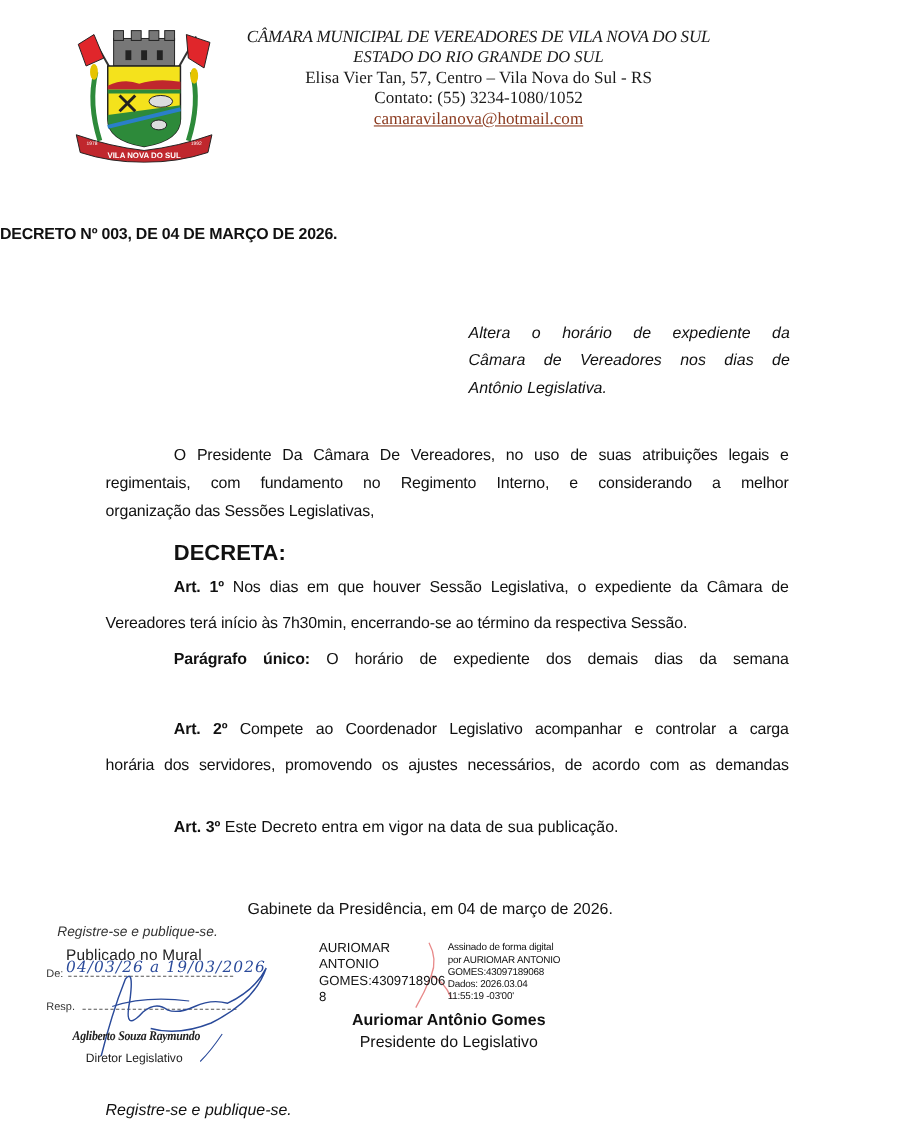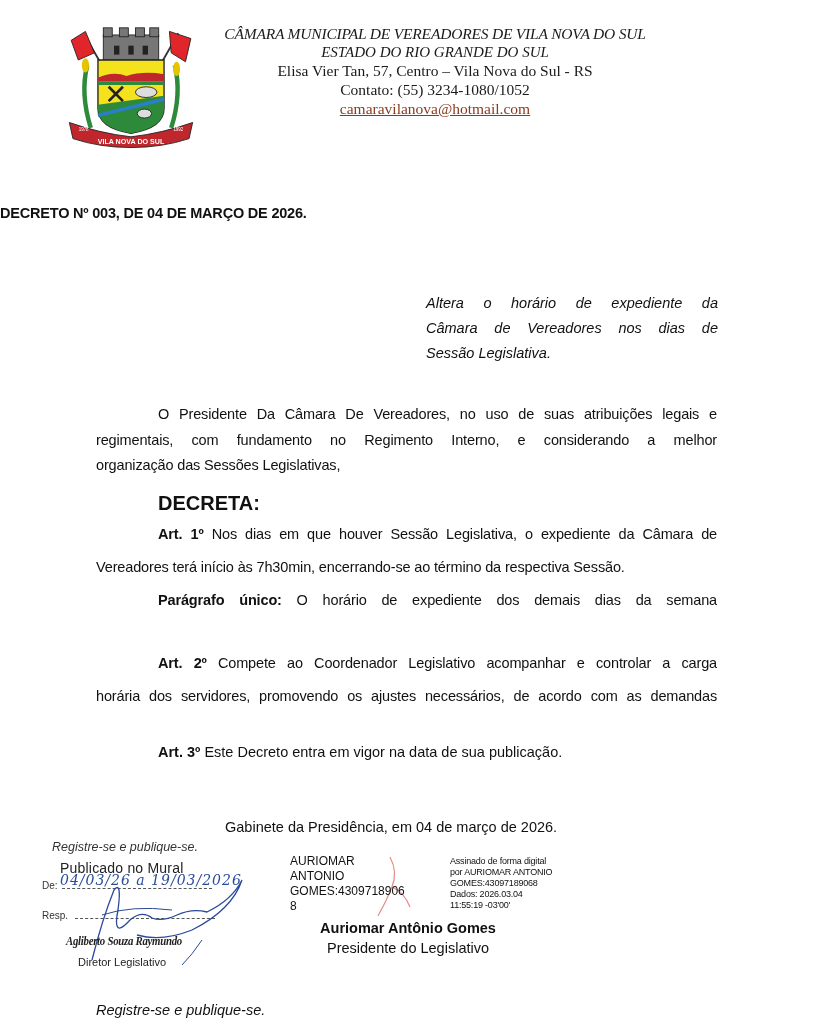--- a/index.html
+++ b/index.html
@@ -43,21 +43,21 @@
   .reg-small { left:52px; top:840px; font-size:12.5px; font-style:italic; color:#333; }
   .mural { left:60px; top:860px; font-size:14px; color:#222; letter-spacing:0.2px; }
   .de-line { left:42px; top:880px; font-size:10px; color:#333; }
   .resp-line { left:42px; top:910px; font-size:10px; color:#333; }
   .stamp-name { left:66px; top:934px; font-family:"Liberation Serif", serif; font-style:italic; font-weight:bold; font-size:12px; color:#222; letter-spacing:-0.3px; transform:scaleX(0.9); transform-origin:left; }
   .stamp-role { left:78px; top:956px; font-size:11px; color:#222; }
   #scribble { left:42px; top:860px; width:210px; height:110px; pointer-events:none; }
 
   
   .dsig-left { left:290px; top:854px; font-size:12px; line-height:15px; color:#111; }
-  .dsig-right { left:407px; top:856px; font-size:9px; line-height:11px; color:#111; letter-spacing:-0.2px;margin-left:43px; }
+  .dsig-right { left:407px; top:856px; font-size:9px; line-height:11px; color:#111; letter-spacing:-0.2px; }
   #dsig-mark { left:360px; top:852px; width:60px; height:70px; }
   .signer { left:0; width:819px; text-align:center; font-size:14.5px; }
   .signer-name { left:313px; width:190px; top:920px; font-weight:bold; text-align:center; }
   .signer-role { left:313px; width:190px; top:940px; text-align:center; }
 
   .reg-bottom { left:96px; top:1002px; font-size:14.5px; font-style:italic; }
 </style>
 </head>
 <body>
 
@@ -104,21 +104,21 @@
 <div class="abs hdr hdr-2">ESTADO DO RIO GRANDE DO SUL</div>
 <div class="abs hdr hdr-3">Elisa Vier Tan, 57, Centro – Vila Nova do Sul - RS</div>
 <div class="abs hdr hdr-4">Contato: (55) 3234-1080/1052</div>
 <div class="abs hdr hdr-5">camaravilanova@hotmail.com</div>
 
 <div class="abs title">DECRETO Nº 003, DE 04 DE MARÇO DE 2026.</div>
 
 <div class="abs ementa">
   <span>Altera o horário de expediente da</span>
   <span>Câmara de Vereadores nos dias de</span>
-  <span class="last">Sessão Legislativa.</span>
+  <span class="last">Antônio Legislativa.</span>
 </div>
 
 <div class="abs body-text p1">
   <span class="line indent">O Presidente Da Câmara De Vereadores, no uso de suas atribuições legais e</span>
   <span class="line">regimentais, com fundamento no Regimento Interno, e considerando a melhor</span>
   <span class="line free">organização das Sessões Legislativas,</span>
 </div>
 
 <div class="abs decreta">DECRETA:</div>
 

